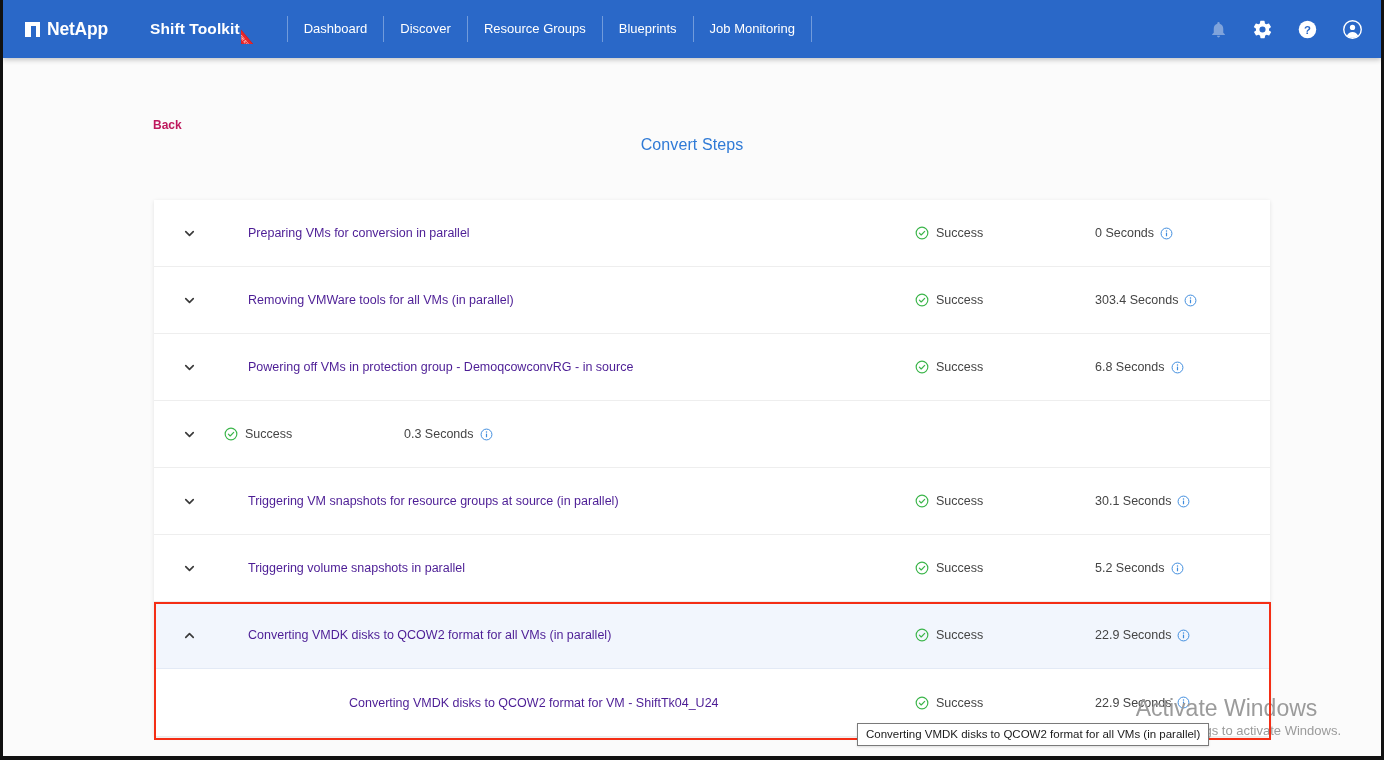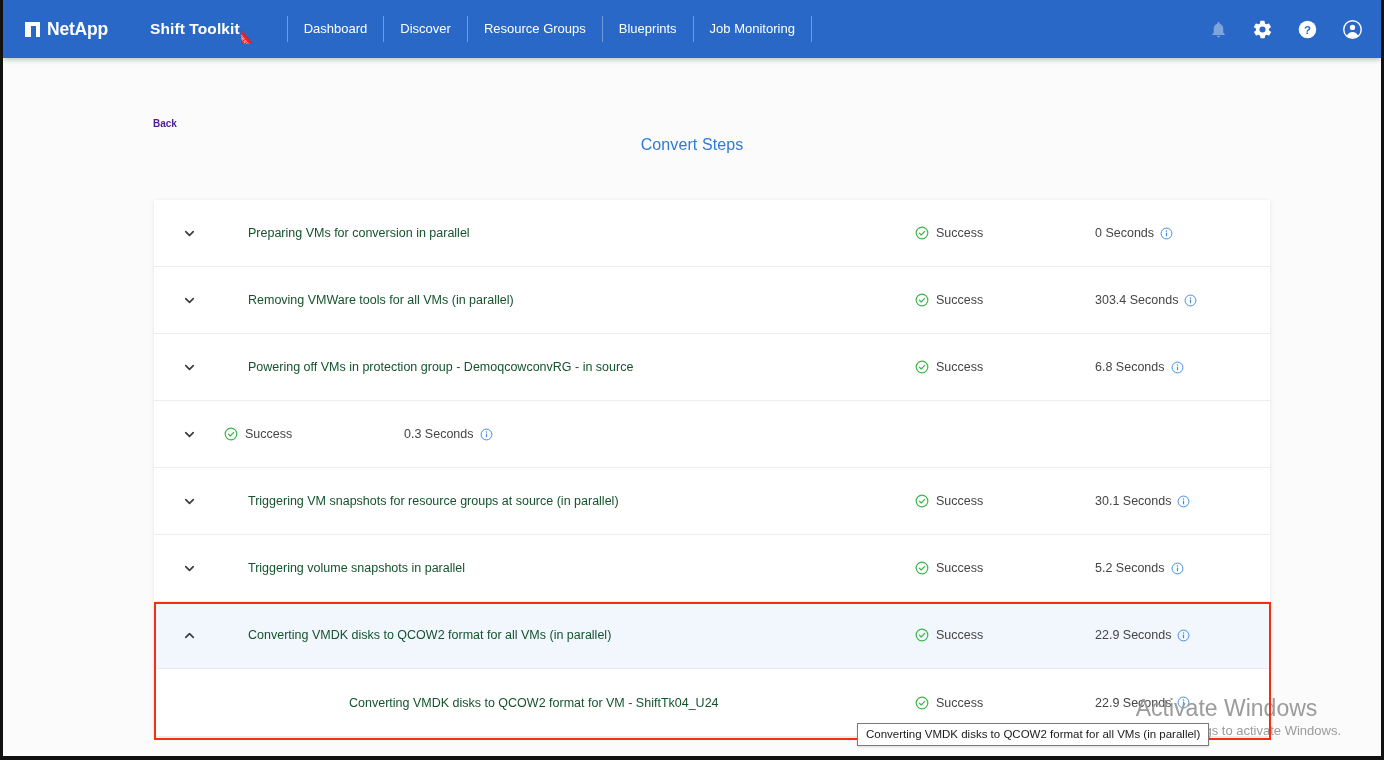--- a/index.html
+++ b/index.html
@@ -131,22 +131,22 @@
   .page {
     position: absolute;
     top: 58px; left: 0; right: 0; bottom: 0;
     background: #fbfbfb;
     overflow: hidden;
   }
   .back-link {
     position: absolute;
     left: 150px;
     top: 60px;
-    color: #4c1d95;
-    font-size: 10px;
+    color: #be185d;
+    font-size: 12px;
     font-weight: bold;
     cursor: pointer;
   }
   .title-block {
     position: absolute;
     top: 78px;
     left: 0; right: 0;
     text-align: center;
   }
   .page-title {
@@ -190,21 +190,21 @@
     width: 70px;
     display: flex;
     align-items: center;
     justify-content: center;
     cursor: pointer;
     flex: none;
   }
   .step-label {
     flex: 1 1 auto;
     font-size: 12.5px;
-    color: #14532d;
+    color: #4c1d95;
     padding-left: 24px;
   }
   .step-row.child .step-label { padding-left: 125px; }
   .status-cell {
     width: 180px;
     flex: none;
     display: flex;
     align-items: center;
     gap: 7px;
     font-size: 12.5px;

